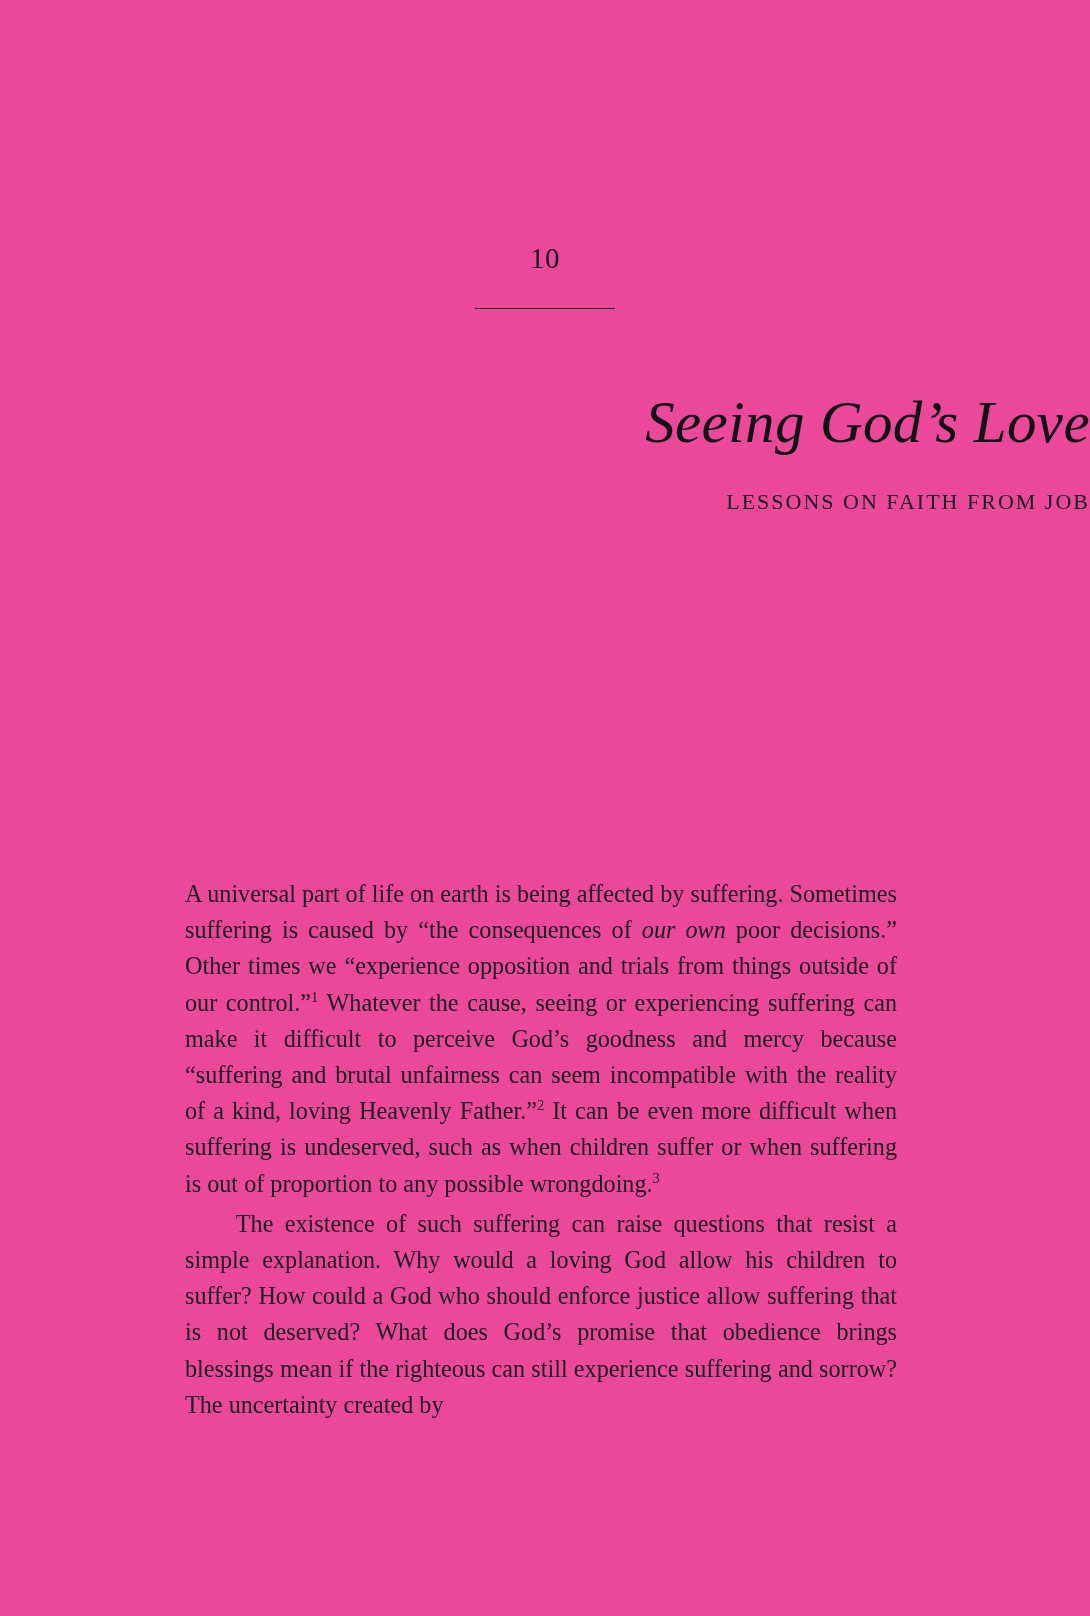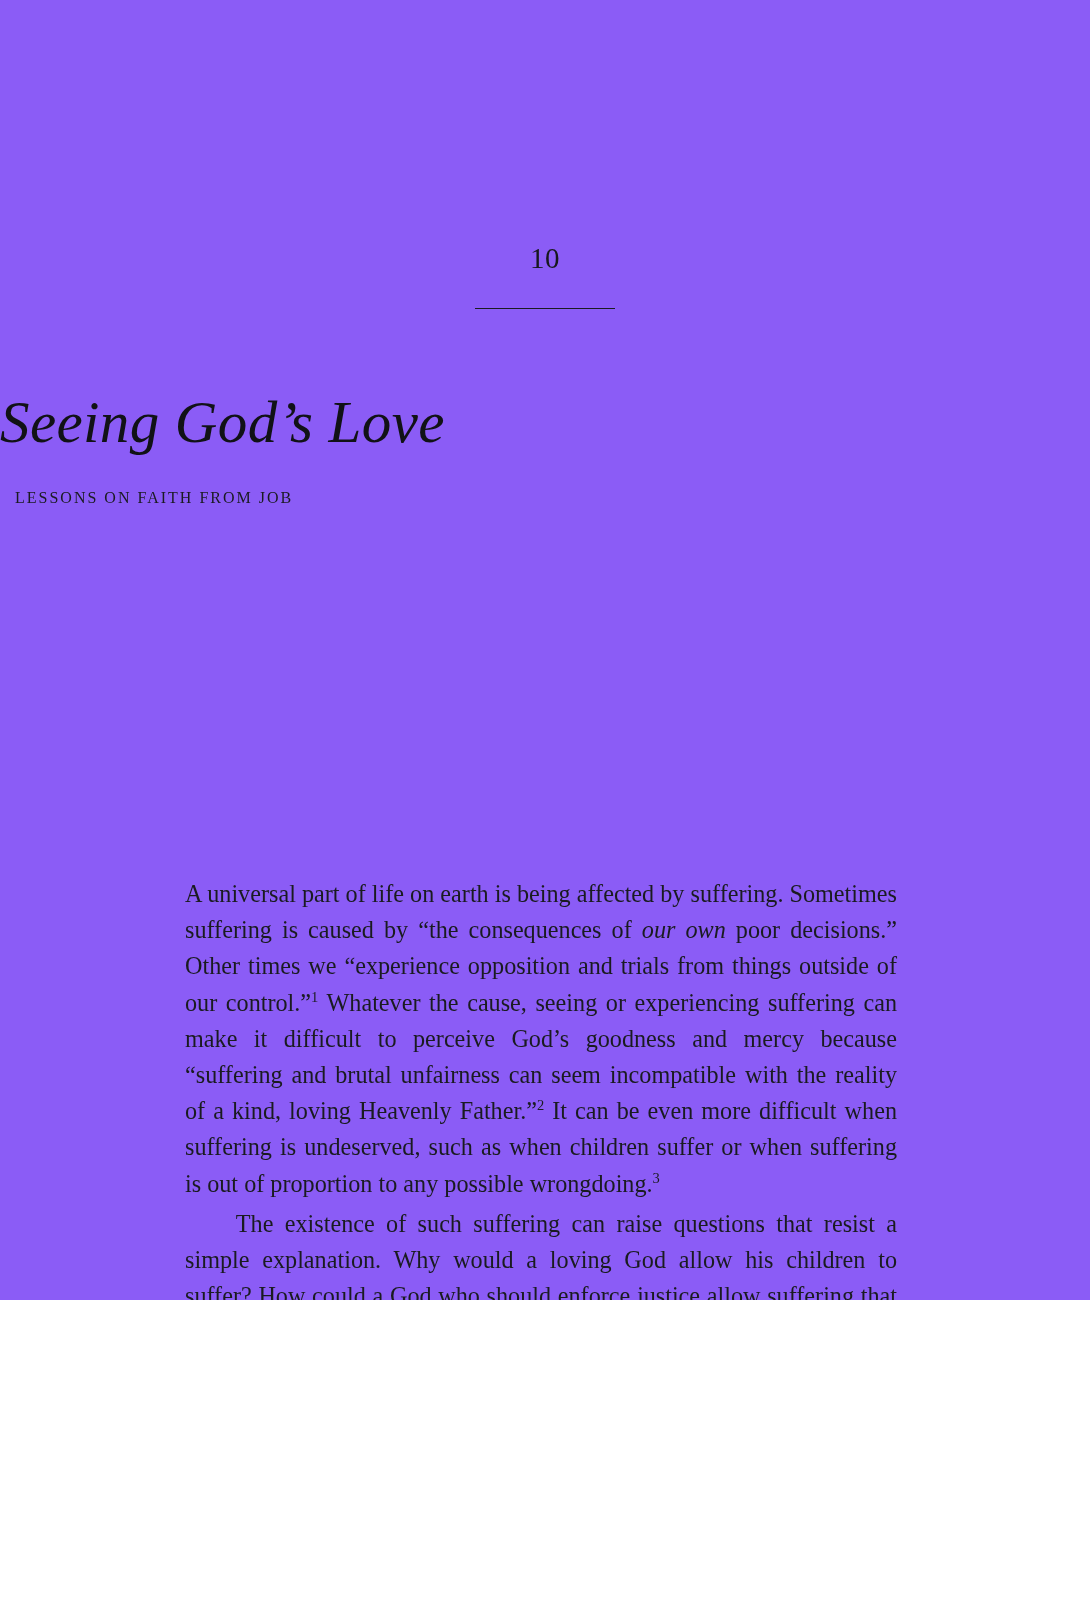--- a/index.html
+++ b/index.html
@@ -4,22 +4,22 @@
 <title>Seeing God's Love in Suffering</title>
 <style>
   html, body {
     margin: 0;
     padding: 0;
     background: #ffffff;
   }
   .page {
     position: relative;
     width: 1090px;
-    height: 1300px;
-    background: #8b5cf6;
+    height: 1616px;
+    background: #ec4899;
     margin: 0 auto;
     overflow: hidden;
     font-family: "Liberation Serif", "DejaVu Serif", serif;
     color: #15161a;
     -webkit-font-smoothing: antialiased;
   }
 
   
   .chapter-opener {
     position: absolute;
@@ -40,38 +40,38 @@
     border-top: 1.4px solid #1b1c20;
     margin: 35px auto 0 auto;
   }
 
   
   .title-block {
     position: absolute;
     left: 0;
     right: 0;
     top: 383px;
-    text-align: left;
+    text-align: right;
   }
   .chapter-title {
     font-family: "Liberation Serif", "DejaVu Serif", serif;
     font-style: italic;
     font-size: 59px;
     line-height: 1.33;
     color: #111216;
     margin: 0;
     font-weight: normal;
     letter-spacing: 0.4px;
   }
   .chapter-title .title-line {
     display: block;
   }
   .chapter-subtitle {
     margin-top: 28px;
-    font-size: 16px;
+    font-size: 22px;
     letter-spacing: 2.0px;
     color: #1a1b20;
     font-variant: small-caps;
     text-transform: uppercase;
     font-weight: normal;
     padding-left: 15px;
   }
 
   
   .byline {

